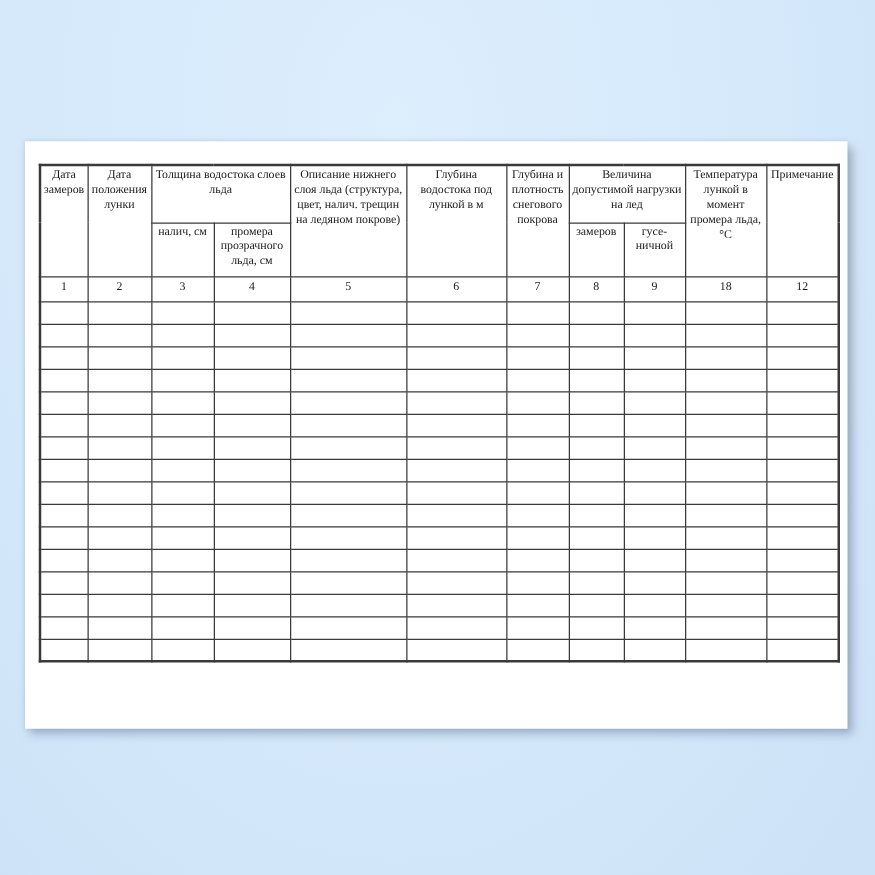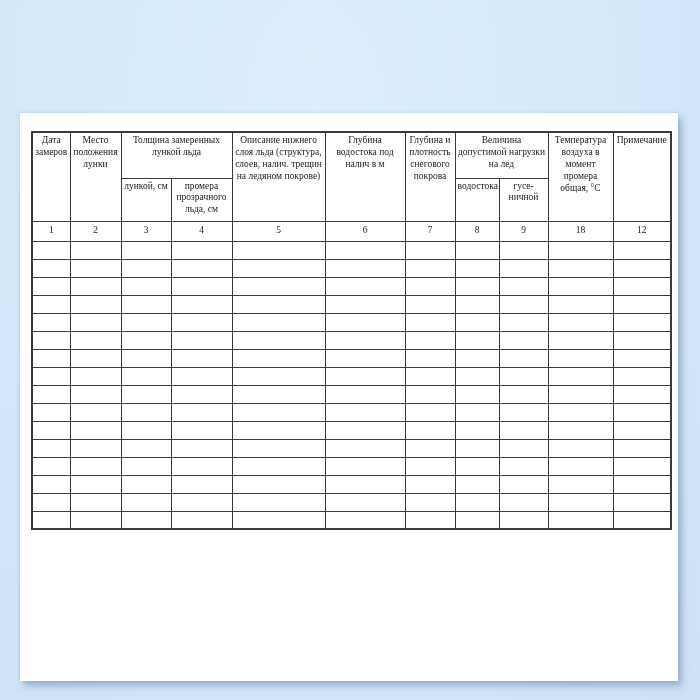--- a/index.html
+++ b/index.html
@@ -11,21 +11,21 @@
   }
   body {
     background: radial-gradient(ellipse at 45% 15%, #ddeefd 0%, #d5e9fb 55%, #cde1f7 100%);
     font-family: "Liberation Serif", serif;
   }
   .sheet {
     position: absolute;
     left: 20px;
     top: 113px;
     width: 658px;
-    height: 568px;
+    height: 470px;
     background: #ffffff;
     box-shadow: 4px 5px 7px rgba(105,130,158,0.5), 0 0 3px rgba(140,160,185,0.35);
   }
   table.log {
     position: absolute;
     left: 11px;
     top: 18px;
     width: 639px;
     border-collapse: collapse;
     table-layout: fixed;
@@ -65,33 +65,33 @@
         <col style="width:80px">
       <col style="width:50px">
         <col style="width:44px">
         <col style="width:49px">
       <col style="width:65px">
         <col style="width:58px">
     </colgroup>
     <thead>
       <tr class="group-row">
         <th rowspan="2">Дата замеров</th>
-        <th rowspan="2">Место положения лунки</th>
-        <th colspan="2">Толщина замеренных лункой льда</th>
-        <th rowspan="2">Описание нижнего слоя льда (структура, слоев, налич. трещин на ледяном покрове)</th>
-        <th rowspan="2">Глубина водостока под налич в м</th>
+        <th rowspan="2">Дата положения лунки</th>
+        <th colspan="2">Толщина водостока слоев льда</th>
+        <th rowspan="2">Описание нижнего слоя льда (структура, цвет, налич. трещин на ледяном покрове)</th>
+        <th rowspan="2">Глубина водостока под лункой в м</th>
         <th rowspan="2">Глубина и плотность снегового покрова</th>
         <th colspan="2" class="load-group">Величина допустимой нагрузки на лед</th>
-        <th rowspan="2">Температура воздуха в момент промера общая, °С</th>
+        <th rowspan="2">Температура лункой в момент промера льда, °С</th>
         <th rowspan="2">Примечание</th>
       </tr>
       <tr class="sub-row">
-        <th>лункой, см</th>
+        <th>налич, см</th>
         <th>промера прозрачного льда, см</th>
-        <th>водостока</th>
+        <th>замеров</th>
         <th>гусе-ничной</th>
       </tr>
       <tr class="num-row">
         <td>1</td>
         <td>2</td>
         <td>3</td>
         <td>4</td>
         <td>5</td>
         <td>6</td>
         <td>7</td>

